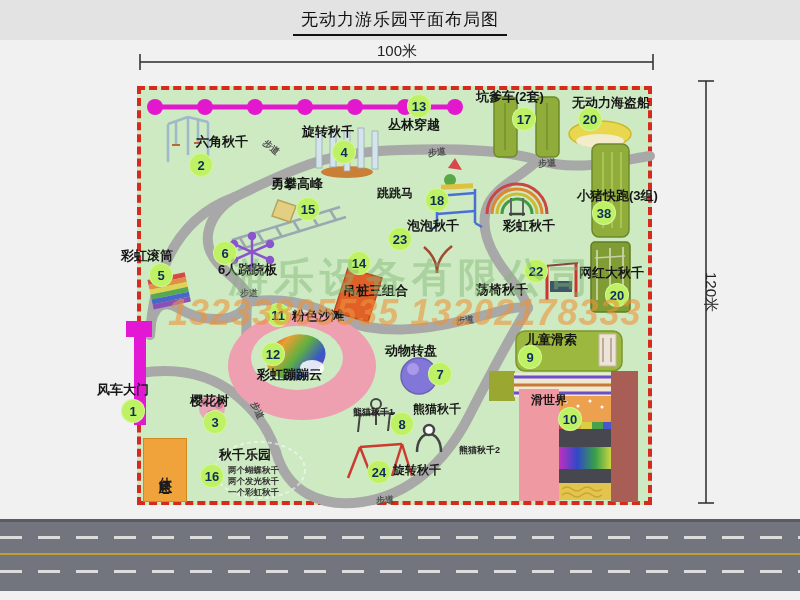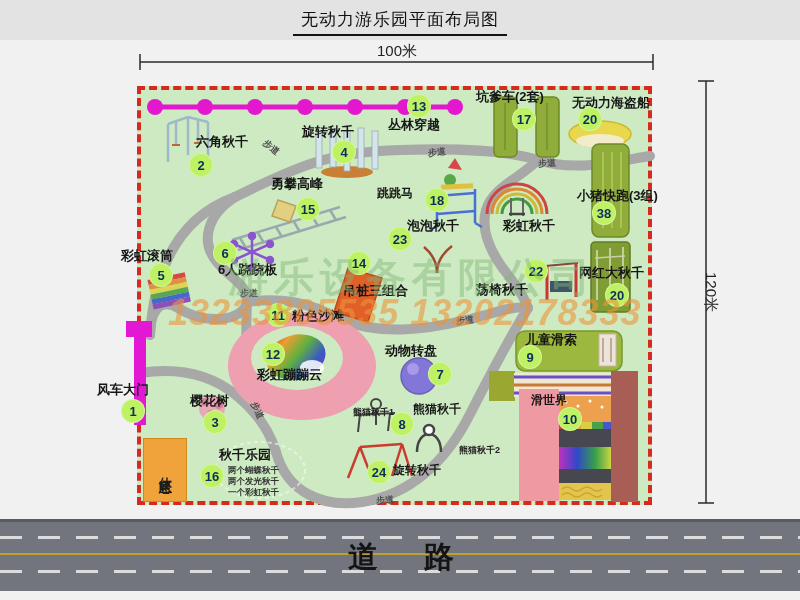--- a/index.html
+++ b/index.html
@@ -400,14 +400,13 @@
 <span class="trail" style="left:248px;top:404px;transform:rotate(65deg)">步道</span>
 <span class="trail" style="left:376px;top:494px;transform:rotate(-4deg)">步道</span>
 
 <div class="wm-co">游乐设备有限公司</div>
 <div class="wm-ph">13233805535 13202178333</div>
 
 <div class="road">
   <div class="dash d1"></div>
   <div class="yellow"></div>
   <div class="dash d2"></div>
-  <div class="rlabel">道路</div>
 </div>
 
 </body></html>

